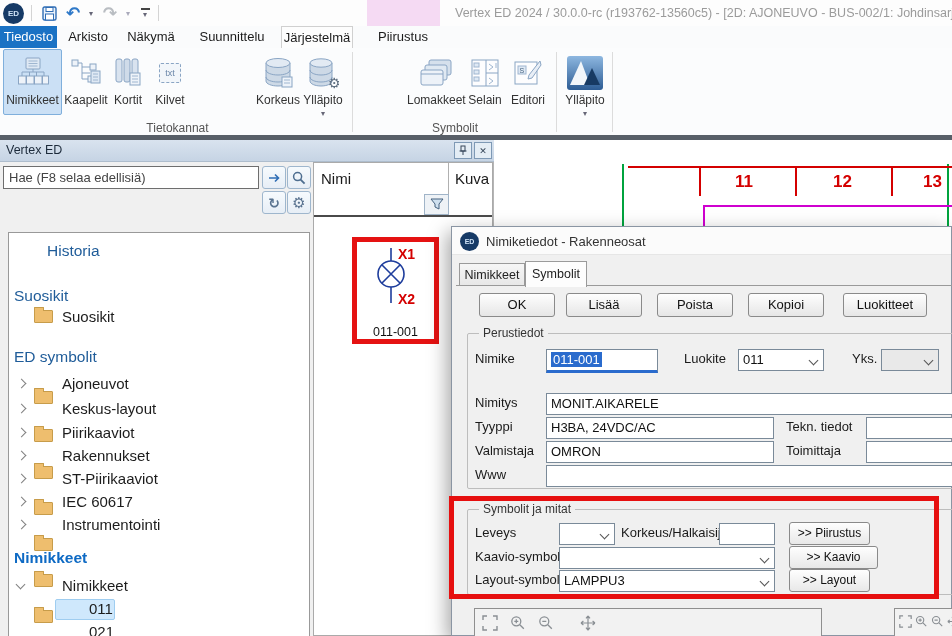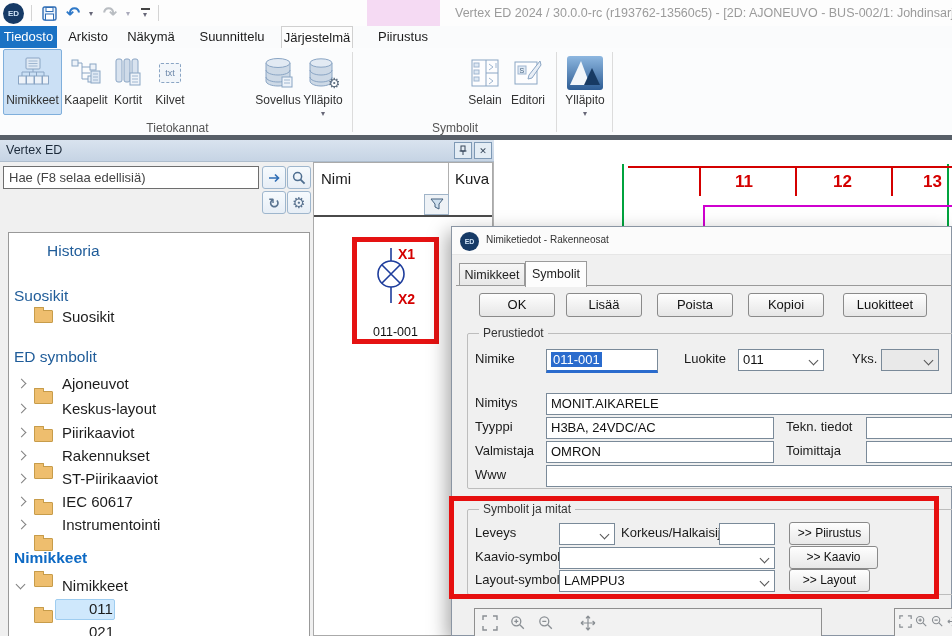--- a/index.html
+++ b/index.html
@@ -67,21 +67,21 @@
   .symcode{left:352px;top:325px;width:87px;text-align:center;font-size:12.5px;color:#111;}
   
   .line{position:absolute;}
   .framenum{position:absolute;color:#d40000;font-size:17px;font-weight:bold;}
   
   .dialog{left:451px;top:226px;width:501px;height:410px;background:#f0f0f0;border:1px solid #8a95a3;
     box-shadow:-4px 6px 18px rgba(0,0,0,.35);box-sizing:border-box;}
   .dtitle{left:0;top:0;width:100%;height:28px;background:#fbfbfb;border-bottom:1px solid #e6e6e6;box-sizing:border-box;}
   .dlogo{left:8px;top:5px;width:19px;height:19px;border-radius:50%;background:#163a66;color:#cfe3f8;font-size:7px;
     font-weight:bold;text-align:center;line-height:19px;}
-  .dtitletext{left:34px;top:7px;font-size:10px;color:#333;}
+  .dtitletext{left:34px;top:7px;font-size:13px;color:#333;}
   .dtab{height:23px;line-height:22px;text-align:center;font-size:12.5px;background:linear-gradient(#f6f6f6,#e8e8e8);
     border:1px solid #9a9a9a;box-sizing:border-box;color:#222;}
   .dtab.active{background:#fdfdfd;height:26px;border-bottom:none;z-index:3;}
   .tabline{background:#9a9a9a;height:1px;}
   .dbtn{height:24px;background:linear-gradient(#fefefe,#e6e6e6);border:1px solid #8a8a8a;border-radius:3px;
     font-size:13px;color:#111;box-sizing:border-box;text-align:center;line-height:22px;}
   .gbx{border:1px solid #bdbdbd;border-radius:2px;box-sizing:border-box;}
   .legend{font-size:12px;color:#333;background:#f0f0f0;padding:0 4px;line-height:12px;}
   .lbl{font-size:13px;color:#1a1a1a;white-space:nowrap;}
   .fld{background:#fff;border:1px solid #7a8a99;box-sizing:border-box;font-size:13px;color:#111;
@@ -189,39 +189,50 @@
   <div class="abs rbtn" style="left:254px;top:49px;width:48px;">
     <div class="ricon">
       <svg width="32" height="32" viewBox="0 0 32 32">
         <path d="M4 6v18c0 2.8 5.4 5 12 5s12-2.2 12-5V6" fill="#cdd9e6" stroke="#8aa5c4"></path>
         <ellipse cx="16" cy="6" rx="12" ry="4.5" fill="#e2eaf3" stroke="#8aa5c4"></ellipse>
         <path d="M4 13c0 2.8 5.4 5 12 5s12-2.2 12-5M4 20c0 2.8 5.4 5 12 5s12-2.2 12-5" fill="none" stroke="#8aa5c4"></path>
         <rect x="20" y="20" width="10" height="10" fill="#eef3f9" stroke="#8aa5c4"></rect>
         <path d="M22 23h6M22 26h6" stroke="#9fb6d0"></path>
       </svg>
     </div>
-    <div class="rlabel">Sovellus</div>
+    <div class="rlabel">Korkeus</div>
   </div>
 
   <div class="abs rbtn" style="left:300px;top:49px;width:46px;height:78px;">
     <div class="ricon">
       <svg width="32" height="32" viewBox="0 0 32 32">
         <path d="M3 6v18c0 2.8 5 5 11 5s11-2.2 11-5V6" fill="#cdd9e6" stroke="#8aa5c4"></path>
         <ellipse cx="14" cy="6" rx="11" ry="4.2" fill="#e2eaf3" stroke="#8aa5c4"></ellipse>
         <path d="M3 13c0 2.8 5 5 11 5s11-2.2 11-5M3 20c0 2.8 5 5 11 5s11-2.2 11-5" fill="none" stroke="#8aa5c4"></path>
         <text x="21" y="31" font-size="14" fill="#5f6f80">⚙</text>
       </svg>
     </div>
     <div class="rlabel">Ylläpito</div>
     <div class="rdrop">▾</div>
   </div>
 
   <div class="abs rsep" style="left:352px;top:52px;"></div>
 
 
+  <div class="abs rbtn" style="left:406px;top:49px;width:60px;">
+    <div class="ricon">
+      <svg width="34" height="30" viewBox="0 0 34 30">
+        <rect x="10" y="2" width="22" height="15" rx="2" fill="#d5e0ec" stroke="#8aa5c4"></rect>
+        <rect x="6" y="7" width="22" height="15" rx="2" fill="#e0e9f2" stroke="#8aa5c4"></rect>
+        <rect x="2" y="12" width="22" height="15" rx="2" fill="#edf2f8" stroke="#8aa5c4"></rect>
+        <path d="M2 16h22" stroke="#8aa5c4"></path>
+      </svg>
+    </div>
+    <div class="rlabel">Lomakkeet</div>
+  </div>
 
   <div class="abs rbtn" style="left:465px;top:49px;width:40px;">
     <div class="ricon">
       <svg width="30" height="30" viewBox="0 0 30 30">
         <rect x="2" y="2" width="26" height="26" fill="#fdfdfe" stroke="#8aa5c4"></rect>
         <path d="M16 2v26M16 15h12" stroke="#8aa5c4"></path>
         <rect x="4" y="5" width="5" height="4" fill="#dfe9f4" stroke="#9fb6d0"></rect>
         <rect x="4" y="12" width="5" height="4" fill="#dfe9f4" stroke="#9fb6d0"></rect>
         <rect x="4" y="19" width="5" height="4" fill="#dfe9f4" stroke="#9fb6d0"></rect>
         <path d="M19 6l4 3-4 3M26 5v5M19 20l4 3-4 3" stroke="#9fb6d0" fill="none"></path>

